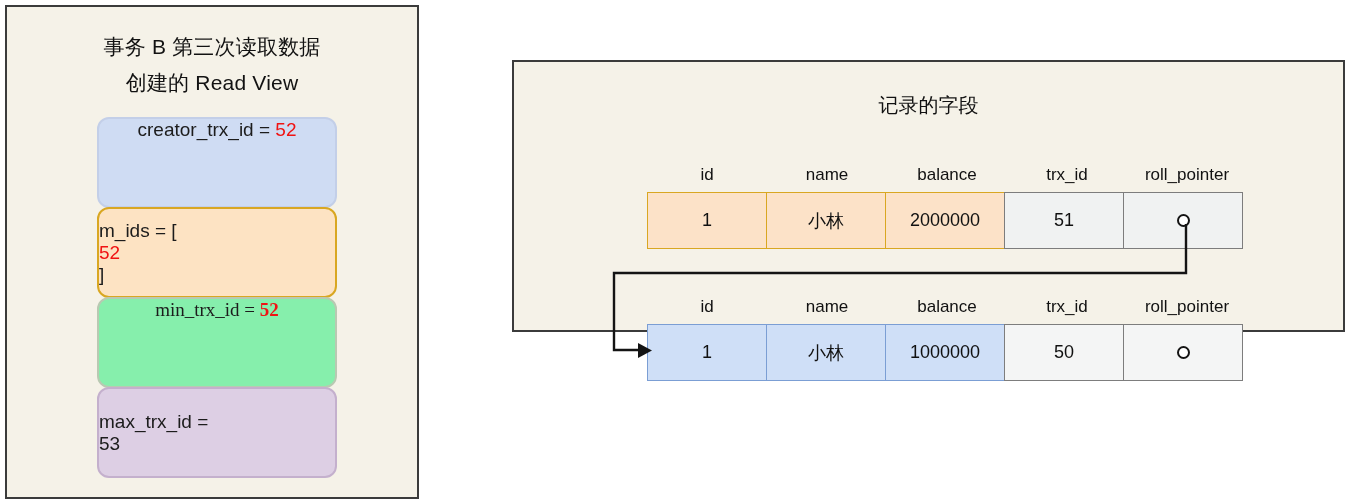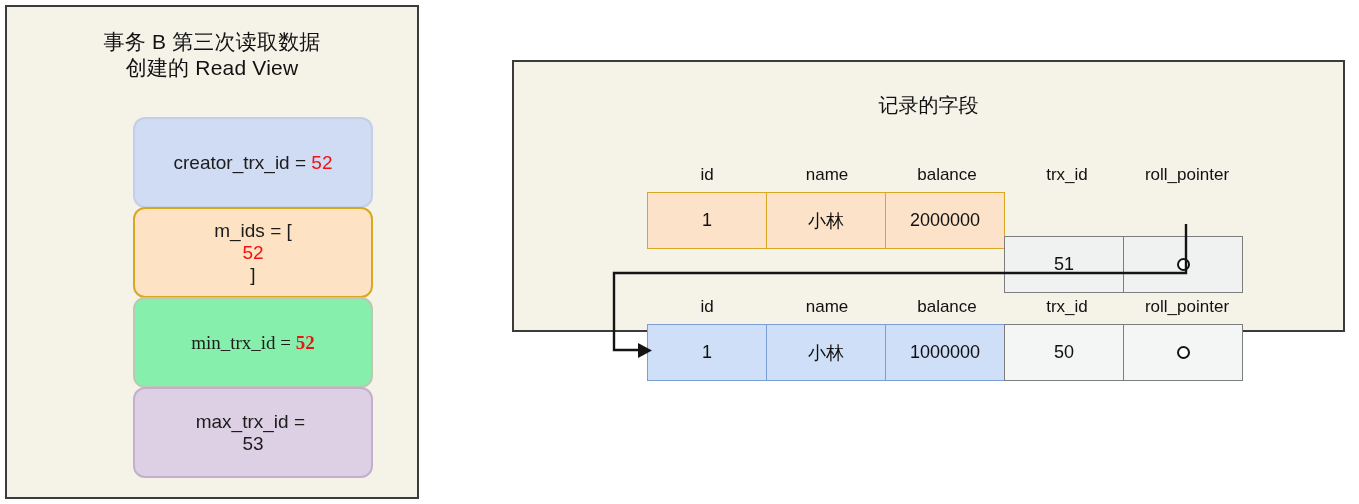--- a/index.html
+++ b/index.html
@@ -26,44 +26,42 @@
     background: #f5f2e8;
     border: 2px solid #3b3b3b;
   }
   #readview-title {
     position: absolute;
     left: 0;
     top: 22px;
     width: 100%;
     text-align: center;
     font-size: 21px;
-    line-height: 26px;
+    line-height: 36px;
     color: #121212;
     letter-spacing: .2px;
     white-space: pre-line;
   }
   #readview-fields {
     position: absolute;
     left: 90px;
     top: 110px;
     width: 240px;
   }
   .rv-box {
     box-sizing: border-box;
     width: 240px;
     height: 91px;
     border-radius: 12px;
     border: 2px solid;
     display: flex;
-    align-items: center;
     justify-content: center;
     font-size: 19px;
     color: #1c1c1c;
     position: relative;
-    margin-left: 36px;
   }
   .rv-box.blue   { background: #cfdcf3; border-color: #c3cfe8; }
   .rv-box.orange { background: #fde3c3; border-color: #d9a722; margin-top: -1px; flex-direction: column; }
   .rv-box.green  { background: #86efac; border-color: #b9c9b2; margin-top: -1px; font-family: Liberation Serif, serif; }
   .rv-box.purple { background: #ddcfe4; border-color: #c4b0cd; margin-top: -1px; flex-direction: column; }
   .rv-label { white-space: pre; }
   .red      { color: #f01313; }
   .red-bold { color: #f01313; font-weight: bold; }
 
   
@@ -121,21 +119,21 @@
     align-items: center;
     justify-content: center;
     font-size: 18px;
     color: #111;
     border: 1px solid;
     margin-right: -1px;
     position: relative;
   }
   
   .rec-row.new .rec-cell.data  { background: #fce2c8; border-color: #d9a722; }
-  .rec-row.new .rec-cell.meta  { background: #f0f2f2; border-color: #7d7d7d; margin-top: 44px; }
+  .rec-row.new .rec-cell.meta  { background: #f0f2f2; border-color: #7d7d7d; }
   
   .rec-row.old .rec-cell.data  { background: #cfdff7; border-color: #7b9ed4; }
   .rec-row.old .rec-cell.meta  { background: #f4f5f5; border-color: #7d7d7d; }
 
   .circle {
     width: 13px;
     height: 13px;
     border-radius: 50%;
     background: #ffffff;
     border: 2px solid #141414;

